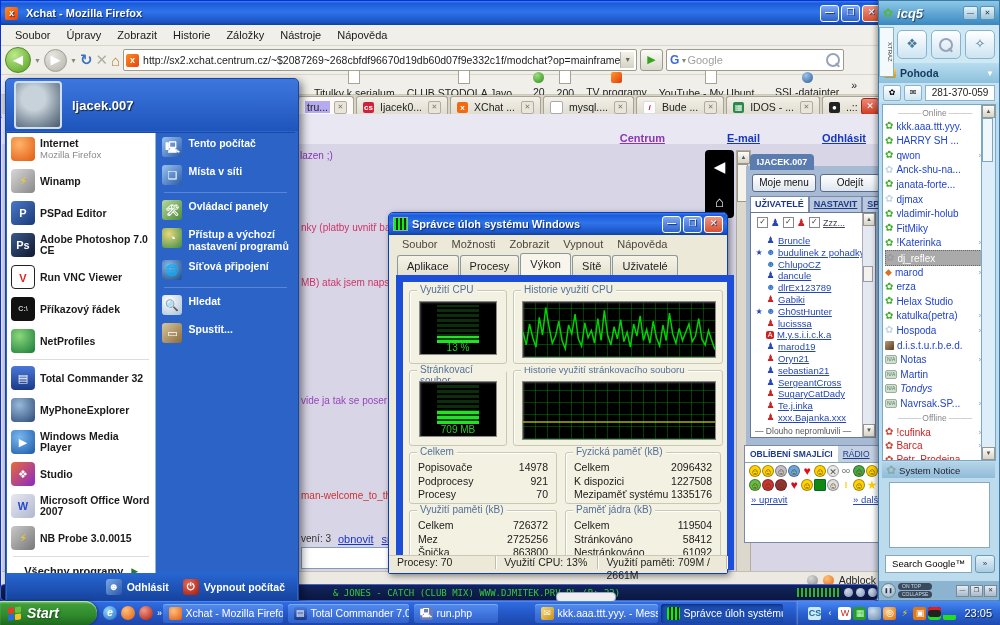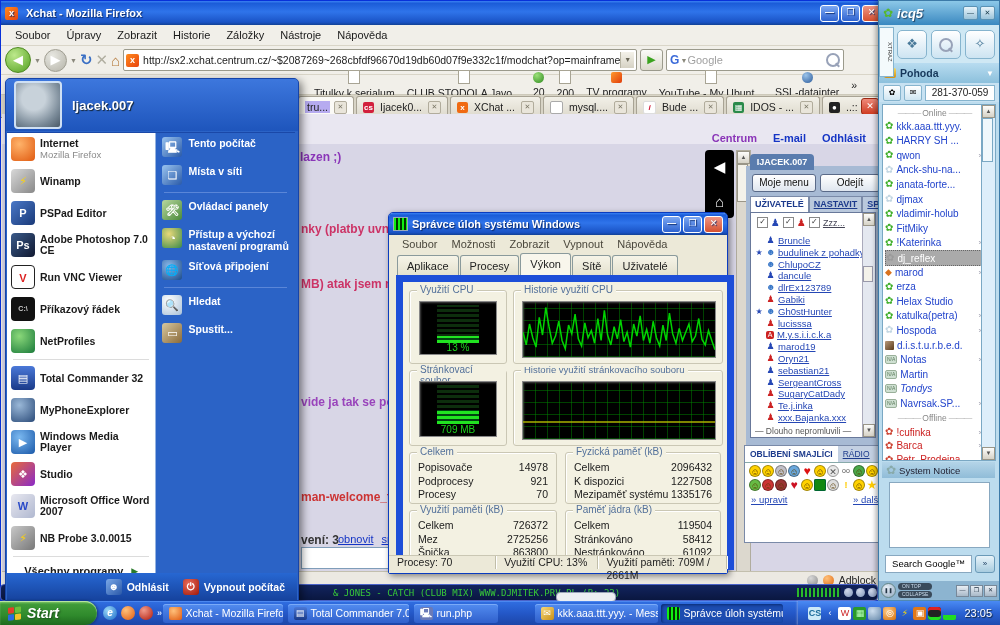--- a/index.html
+++ b/index.html
@@ -58,22 +58,22 @@
   #ff-content{position:absolute;left:1px;top:113px;width:884px;height:457px;background:#d8d6e6;overflow:hidden;}
   #ff-status{position:absolute;left:1px;top:570px;width:884px;height:16px;background:#ece9e2;border-top:1px solid #c3bfae;
     display:flex;align-items:center;}
   #ff-status .right{margin-left:auto;display:flex;align-items:center;gap:5px;padding-right:10px;font-size:10.5px;color:#222;}
   .st-dot{width:11px;height:11px;border-radius:50%;background:radial-gradient(circle at 35% 30%,#ffc07a,#e06a10);}
   .st-dot.gray{background:radial-gradient(circle at 35% 30%,#d8d8d8,#8a8a8a);}
 
   
   .pg-topband{left:0;top:0;width:884px;height:30px;background:#e9e7f1;}
   #page-toplinks{top:18px;right:20px;display:flex;gap:16px;font-weight:bold;font-size:11px;}
-  #page-toplinks span{}
-  .frag{font-size:12px;white-space:nowrap;font-weight:bold;}
+  #page-toplinks span{text-decoration:underline;margin-left:46px;}
+  .frag{font-size:10px;white-space:nowrap;}
   .pg-blacknav{left:703px;top:36px;width:29px;height:68px;background:#000;border-radius:4px;color:#fff;
     display:flex;flex-direction:column;align-items:center;justify-content:space-around;font-size:15px;}
   .pg-scroll{left:734px;top:36px;width:13px;height:505px;background:#dcd8ce;border:1px solid #b0ac9e;}
   .scr-btn{width:11px;height:11px;background:linear-gradient(180deg,#fdfdfb,#d6d2c6);border:1px solid #9a9688;
     font-size:6px;color:#555;text-align:center;line-height:10px;}
   .pg-input{left:299px;top:433px;width:88px;height:20px;background:#fff;border:1px solid #7f9db9;}
   
   .sb-bg{left:744px;top:52px;width:140px;height:300px;background:#a7bad4;}
   .sb-tab{left:748px;top:40px;width:64px;height:16px;background:#5a7cae;border-radius:4px 4px 0 0;color:#fff;
     font-size:9px;font-weight:bold;text-align:center;line-height:16px;}

